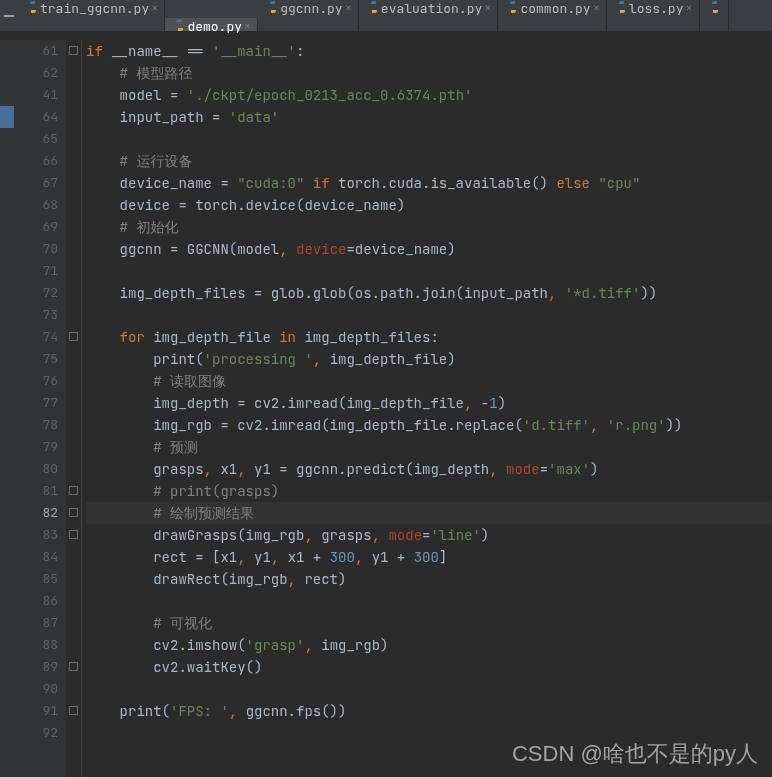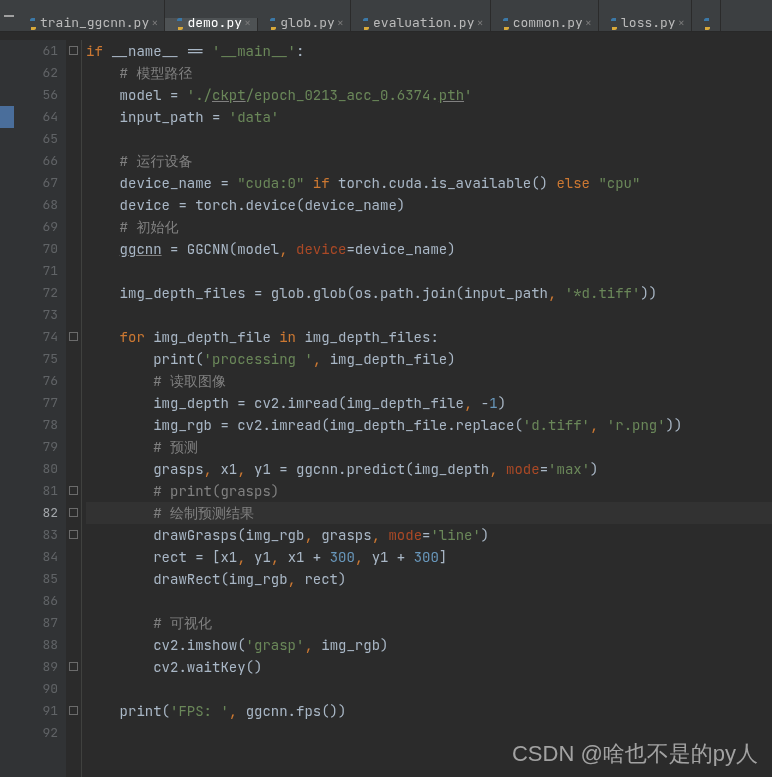--- a/index.html
+++ b/index.html
@@ -22,21 +22,21 @@
   }
   .tabbar-btn {
     width: 18px;
     display: flex;
     align-items: center;
     justify-content: center;
     color: #8a8c8e;
   }
   .tab {
     display: flex;
-    align-items: flex-end;
+    align-items: flex-start;
     padding: 0 6px 0 8px;
     border-right: 1px solid #2b2b2b;
     color: #bbbbbb;
     font-size: 13px;
     cursor: pointer;
   }
   .tab.active {
     background: #4e5254;
     color: #ffffff;
     margin-top: 18px;
@@ -103,21 +103,21 @@
   }
   .code .line { height: 22px; }
   .code .line.current { background: #323232; }
 
   .kw   { color: #cc7832; }
   .str  { color: #6a8759; }
   .name { color: #a9b7c6; }
   .cmt  { color: #808080; }
   .num  { color: #6897bb; }
   .arg  { color: #aa4926; }
-  .under { text-decoration: underline; text-decoration-color: #808080; text-decoration-style: solid; }
+  .under { text-decoration-color: #808080; text-decoration-style: solid; }
 
   .watermark {
     position: absolute;
     right: 14px;
     bottom: 8px;
     color: #d0d0d0;
     opacity: 0.72;
     font-family: "Microsoft YaHei", sans-serif;
     font-size: 22px;
   }
@@ -152,21 +152,21 @@
         <span>demo.py</span>
         <span class="close">×</span>
       </div>
       <div class="tab">
         <span class="py-icon">
           <svg width="14" height="14" viewBox="0 0 14 14">
             <path d="M6 1h3v3H4V3c0-1 1-2 2-2z" fill="#3b78a7"></path>
             <path d="M8 13H5v-3h5v1c0 1-1 2-2 2z" fill="#d9a93a"></path>
           </svg>
         </span>
-        <span>glob.py</span>
+        <span>ggcnn.py</span>
         <span class="close">×</span>
       </div>
       <div class="tab">
         <span class="py-icon">
           <svg width="14" height="14" viewBox="0 0 14 14">
             <path d="M6 1h3v3H4V3c0-1 1-2 2-2z" fill="#3b78a7"></path>
             <path d="M8 13H5v-3h5v1c0 1-1 2-2 2z" fill="#d9a93a"></path>
           </svg>
         </span>
         <span>evaluation.py</span>
@@ -203,21 +203,21 @@
     </div>
 </div>
 
 <div class="editor">
   <div class="ann" id="ann-host">
       <div class="mark" style="top: 66px;"></div>
     </div>
   <div class="gutter" id="gutter-host">
       <div class="ln">61<span class="run">▶</span></div>
       <div class="ln">62</div>
-      <div class="ln">56</div>
+      <div class="ln">41</div>
       <div class="ln">64</div>
       <div class="ln">65</div>
       <div class="ln">66</div>
       <div class="ln">67</div>
       <div class="ln">68</div>
       <div class="ln">69</div>
       <div class="ln">70</div>
       <div class="ln">71</div>
       <div class="ln">72</div>
       <div class="ln">73</div>

